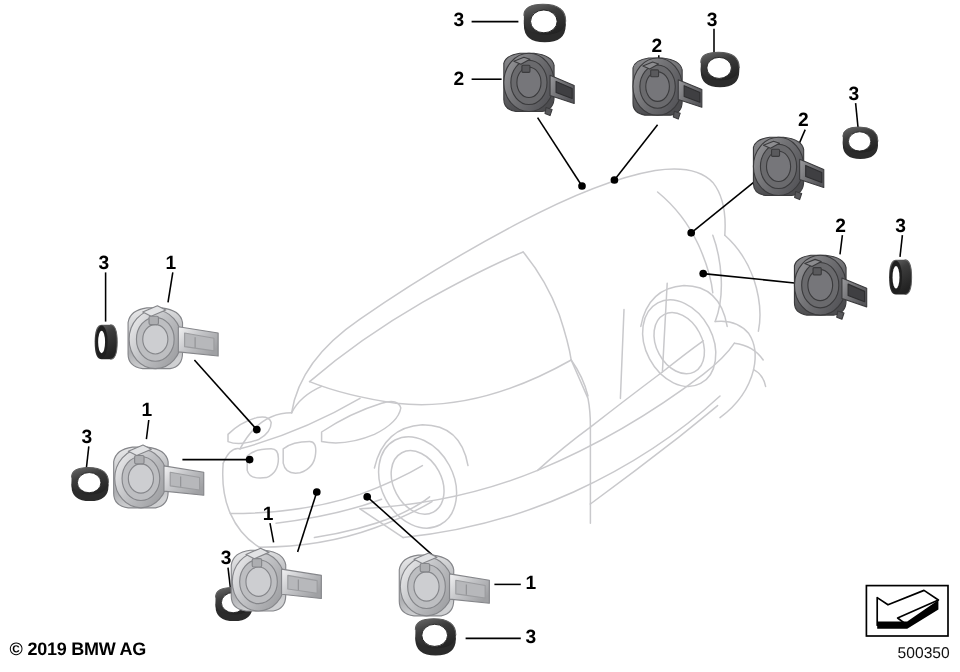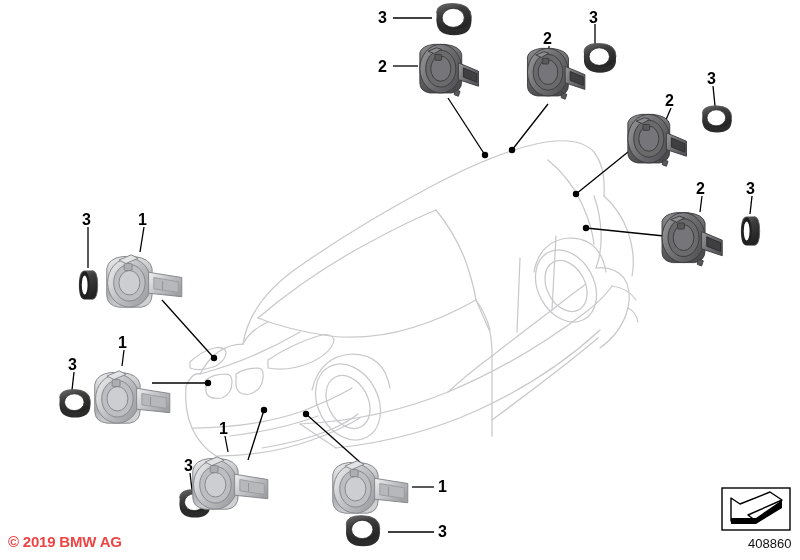--- a/index.html
+++ b/index.html
@@ -7,21 +7,21 @@
     width:800px;height:560px;position:relative;overflow:hidden;
     font-family:"Liberation Sans",sans-serif;
     color:#000;
   }
   #stage{position:absolute;left:0;top:0;width:800px;height:560px;}
   #stage svg{position:absolute;left:0;top:0;}
 
   .copyright{
     position:absolute;left:8px;top:533px;
     font-size:15px;font-weight:bold;letter-spacing:-0.2px;
-    color:#ef4444;white-space:nowrap;
+    color:#000000;white-space:nowrap;
   }
   .diagram-number{
     position:absolute;left:748px;top:536px;
     font-size:13px;color:#111;white-space:nowrap;
   }
   .callout{
     position:absolute;
     font-size:16px;font-weight:bold;color:#000;
     line-height:1;
     user-select:none;
@@ -303,15 +303,15 @@
   <div class="callout" style="left:82px;top:212px">3</div>
   <div class="callout" style="left:138px;top:212px">1</div>
   <div class="callout" style="left:118px;top:335px">1</div>
   <div class="callout" style="left:68px;top:357px">3</div>
   <div class="callout" style="left:219px;top:421px">1</div>
   <div class="callout" style="left:184px;top:458px">3</div>
   <div class="callout" style="left:438px;top:479px">1</div>
   <div class="callout" style="left:438px;top:524px">3</div>
 
   <div class="copyright">© 2019 BMW AG</div>
-  <div class="diagram-number">408860</div>
+  <div class="diagram-number">500350</div>
 
 </div>
 
 </body></html>

